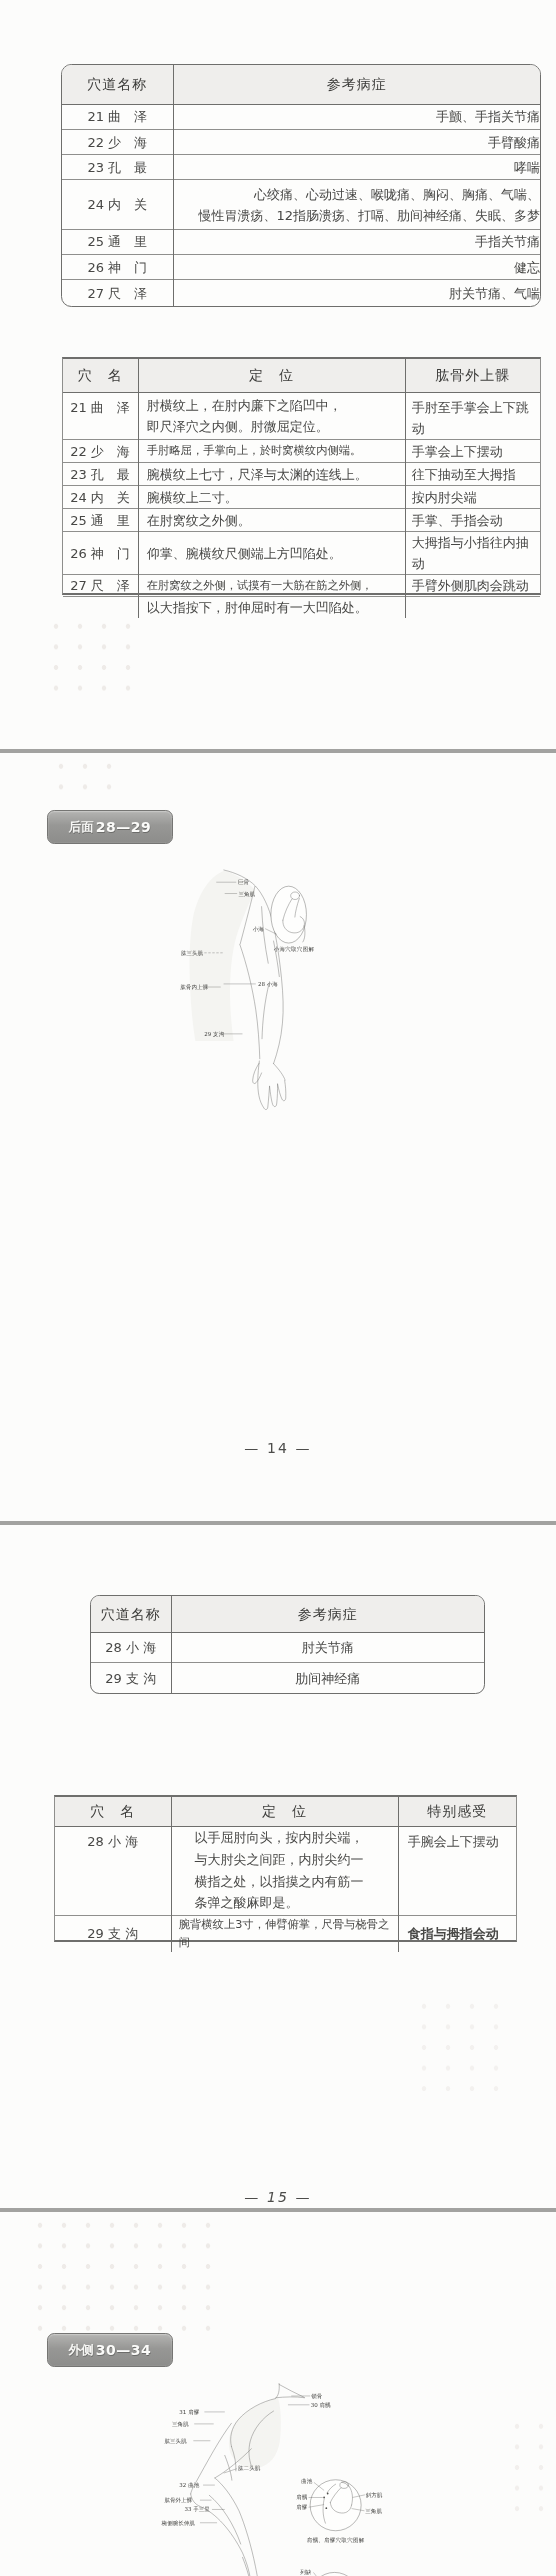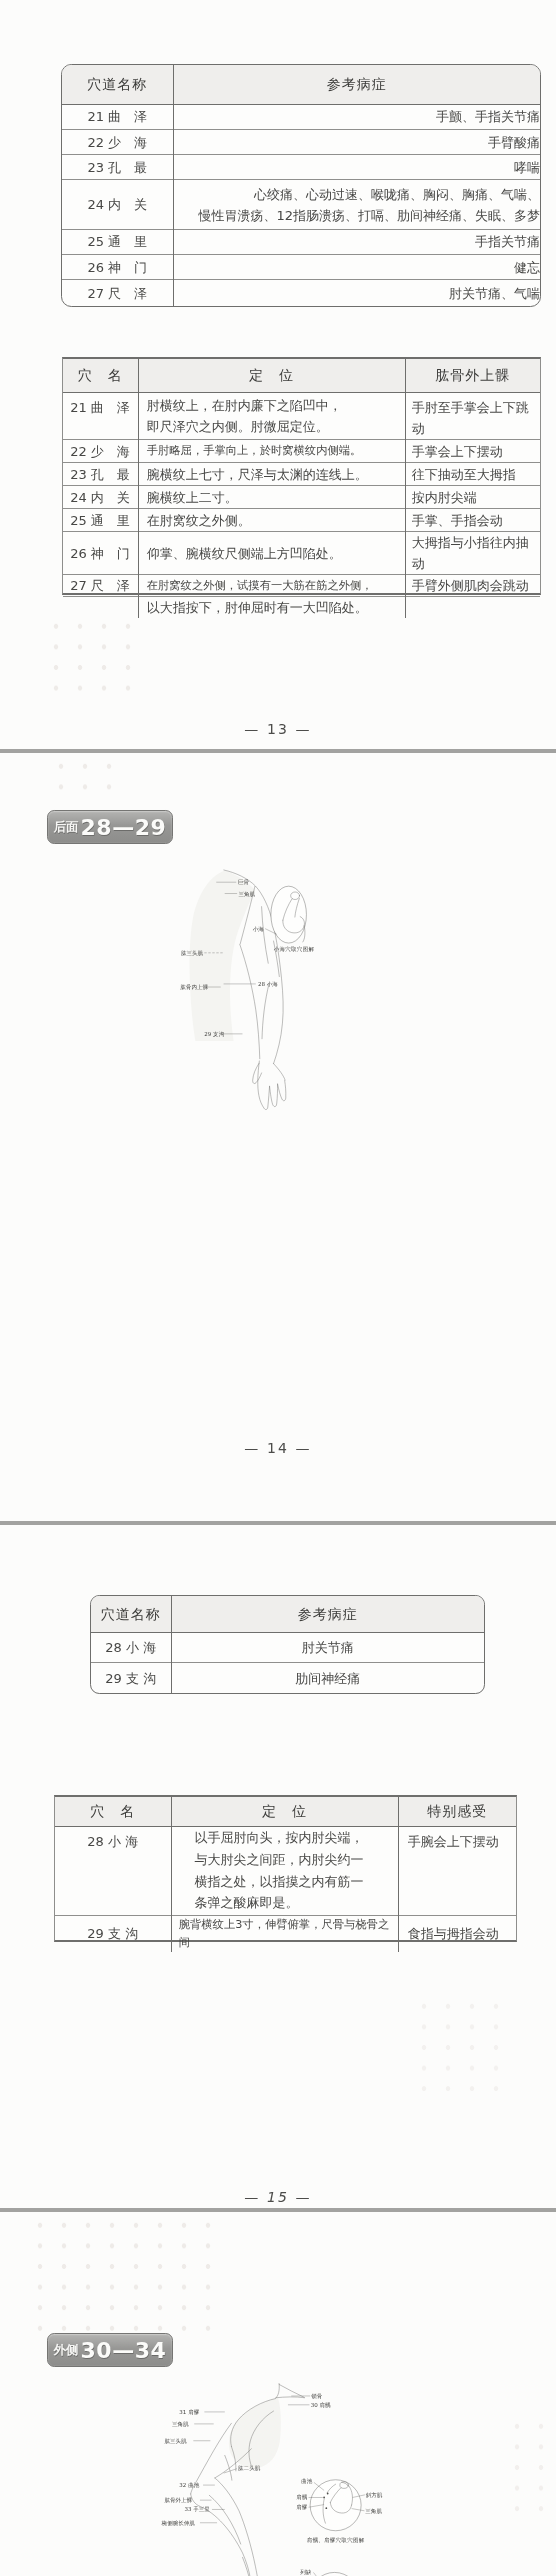--- a/index.html
+++ b/index.html
@@ -10,21 +10,21 @@
       background-image:radial-gradient(circle 2.6px, #d8cfc9 0 2.1px, rgba(0,0,0,0) 2.6px);
       background-size:24px 20.6px;}
   
   .pagebar{position:absolute;left:0;width:556px;height:3.6px;background:#a2a2a0;}
   
   .banner{position:absolute;left:47px;width:124px;height:32px;border:1px solid #757573;
           border-radius:7.2px;background:linear-gradient(180deg,#b4b4b2 0%,#979795 45%,#8d8d8b 100%);
           box-shadow:inset 0 0.5px 1.5px rgba(255,255,255,.55);
           display:flex;align-items:center;justify-content:center;gap:2.1px;}
   .banner .pfx{color:#f6f6f4;font-size:12.4px;font-weight:700;text-shadow:0.5px 0.5px 0.5px #6c6c6a;}
-  .banner .rng{color:#fbfbf9;font-size:22px;font-weight:700;letter-spacing:0.5px;
+  .banner .rng{color:#fbfbf9;font-size:14px;font-weight:700;letter-spacing:0.5px;
                text-shadow:0.5px 0.5px 0.5px #6c6c6a;}
   
   .pnum{position:absolute;left:0;width:556px;text-align:center;font-size:14px;
         letter-spacing:2.1px;color:#4c4c4a;}
   
   .tblwrap{position:absolute;background:#fdfdfc;}
   .round{border:1px solid #6e6e6c;border-radius:10.3px;overflow:hidden;}
   .dbl{border-top:2.6px double #6e6e6c;border-bottom:2.6px double #6e6e6c;
        border-left:0.5px solid #8e8e8c;border-right:0.5px solid #8e8e8c;}
   table{width:100%;height:100%;border-collapse:collapse;table-layout:fixed;}
@@ -157,21 +157,20 @@
       </tr>
       <tr class="rb" style="height:21.6px;">
         <td class="nameL"></td>
         <td class="cdiv locL">以大指按下，肘伸屈时有一大凹陷处。</td>
         <td class="cdiv senL"></td>
       </tr>
     </tbody>
       </table>
   </div>
 
-  <div class="pnum" style="top:721px;">— 13 —</div>
   <div class="pagebar" style="top:749px;"></div>
 
   <div class="banner" style="top:810px;">
     <span class="pfx">后面</span>
     <span class="rng">28—29</span>
   </div>
 
   <svg style="position:absolute;left:0;top:850px;" width="556" height="644" viewBox="0 1650 1080 2900">
 
     <path class="blob" d="M300,1742 C230,1768 180,1850 158,1950 C140,2050 138,2180 146,2300 C150,2380 158,2450 168,2510
@@ -256,21 +255,21 @@
         <td class="ctr vtop">28 小 海</td>
         <td class="cdiv locL lh42" style="padding-left:23px;">以手屈肘向头，按内肘尖端，
 与大肘尖之间距，内肘尖约一
 横指之处，以指摸之内有筋一
 条弹之酸麻即是。</td>
         <td class="cdiv senL vtop" style="padding-left:9.3px;">手腕会上下摆动</td>
       </tr>
       <tr class="rb" style="height:24px;">
         <td class="ctr">29 支 沟</td>
         <td class="cdiv locL small" style="padding-left:7.2px;">腕背横纹上3寸，伸臂俯掌，尺骨与桡骨之间</td>
-        <td class="cdiv senL" style="padding-left:9.3px;">食指与拇指会动</td>
+        <td class="cdiv senL" style="padding-left:9.3px;font-weight:bold;">食指与拇指会动</td>
       </tr>
     </tbody>
       </table>
   </div>
 
   <div class="pnum" style="top:2189px;font-style:italic;">— 15 —</div>
   <div class="pagebar" style="top:2208px;"></div>
 
   <div class="banner" style="top:2333px;">
     <span class="pfx">外侧</span>

